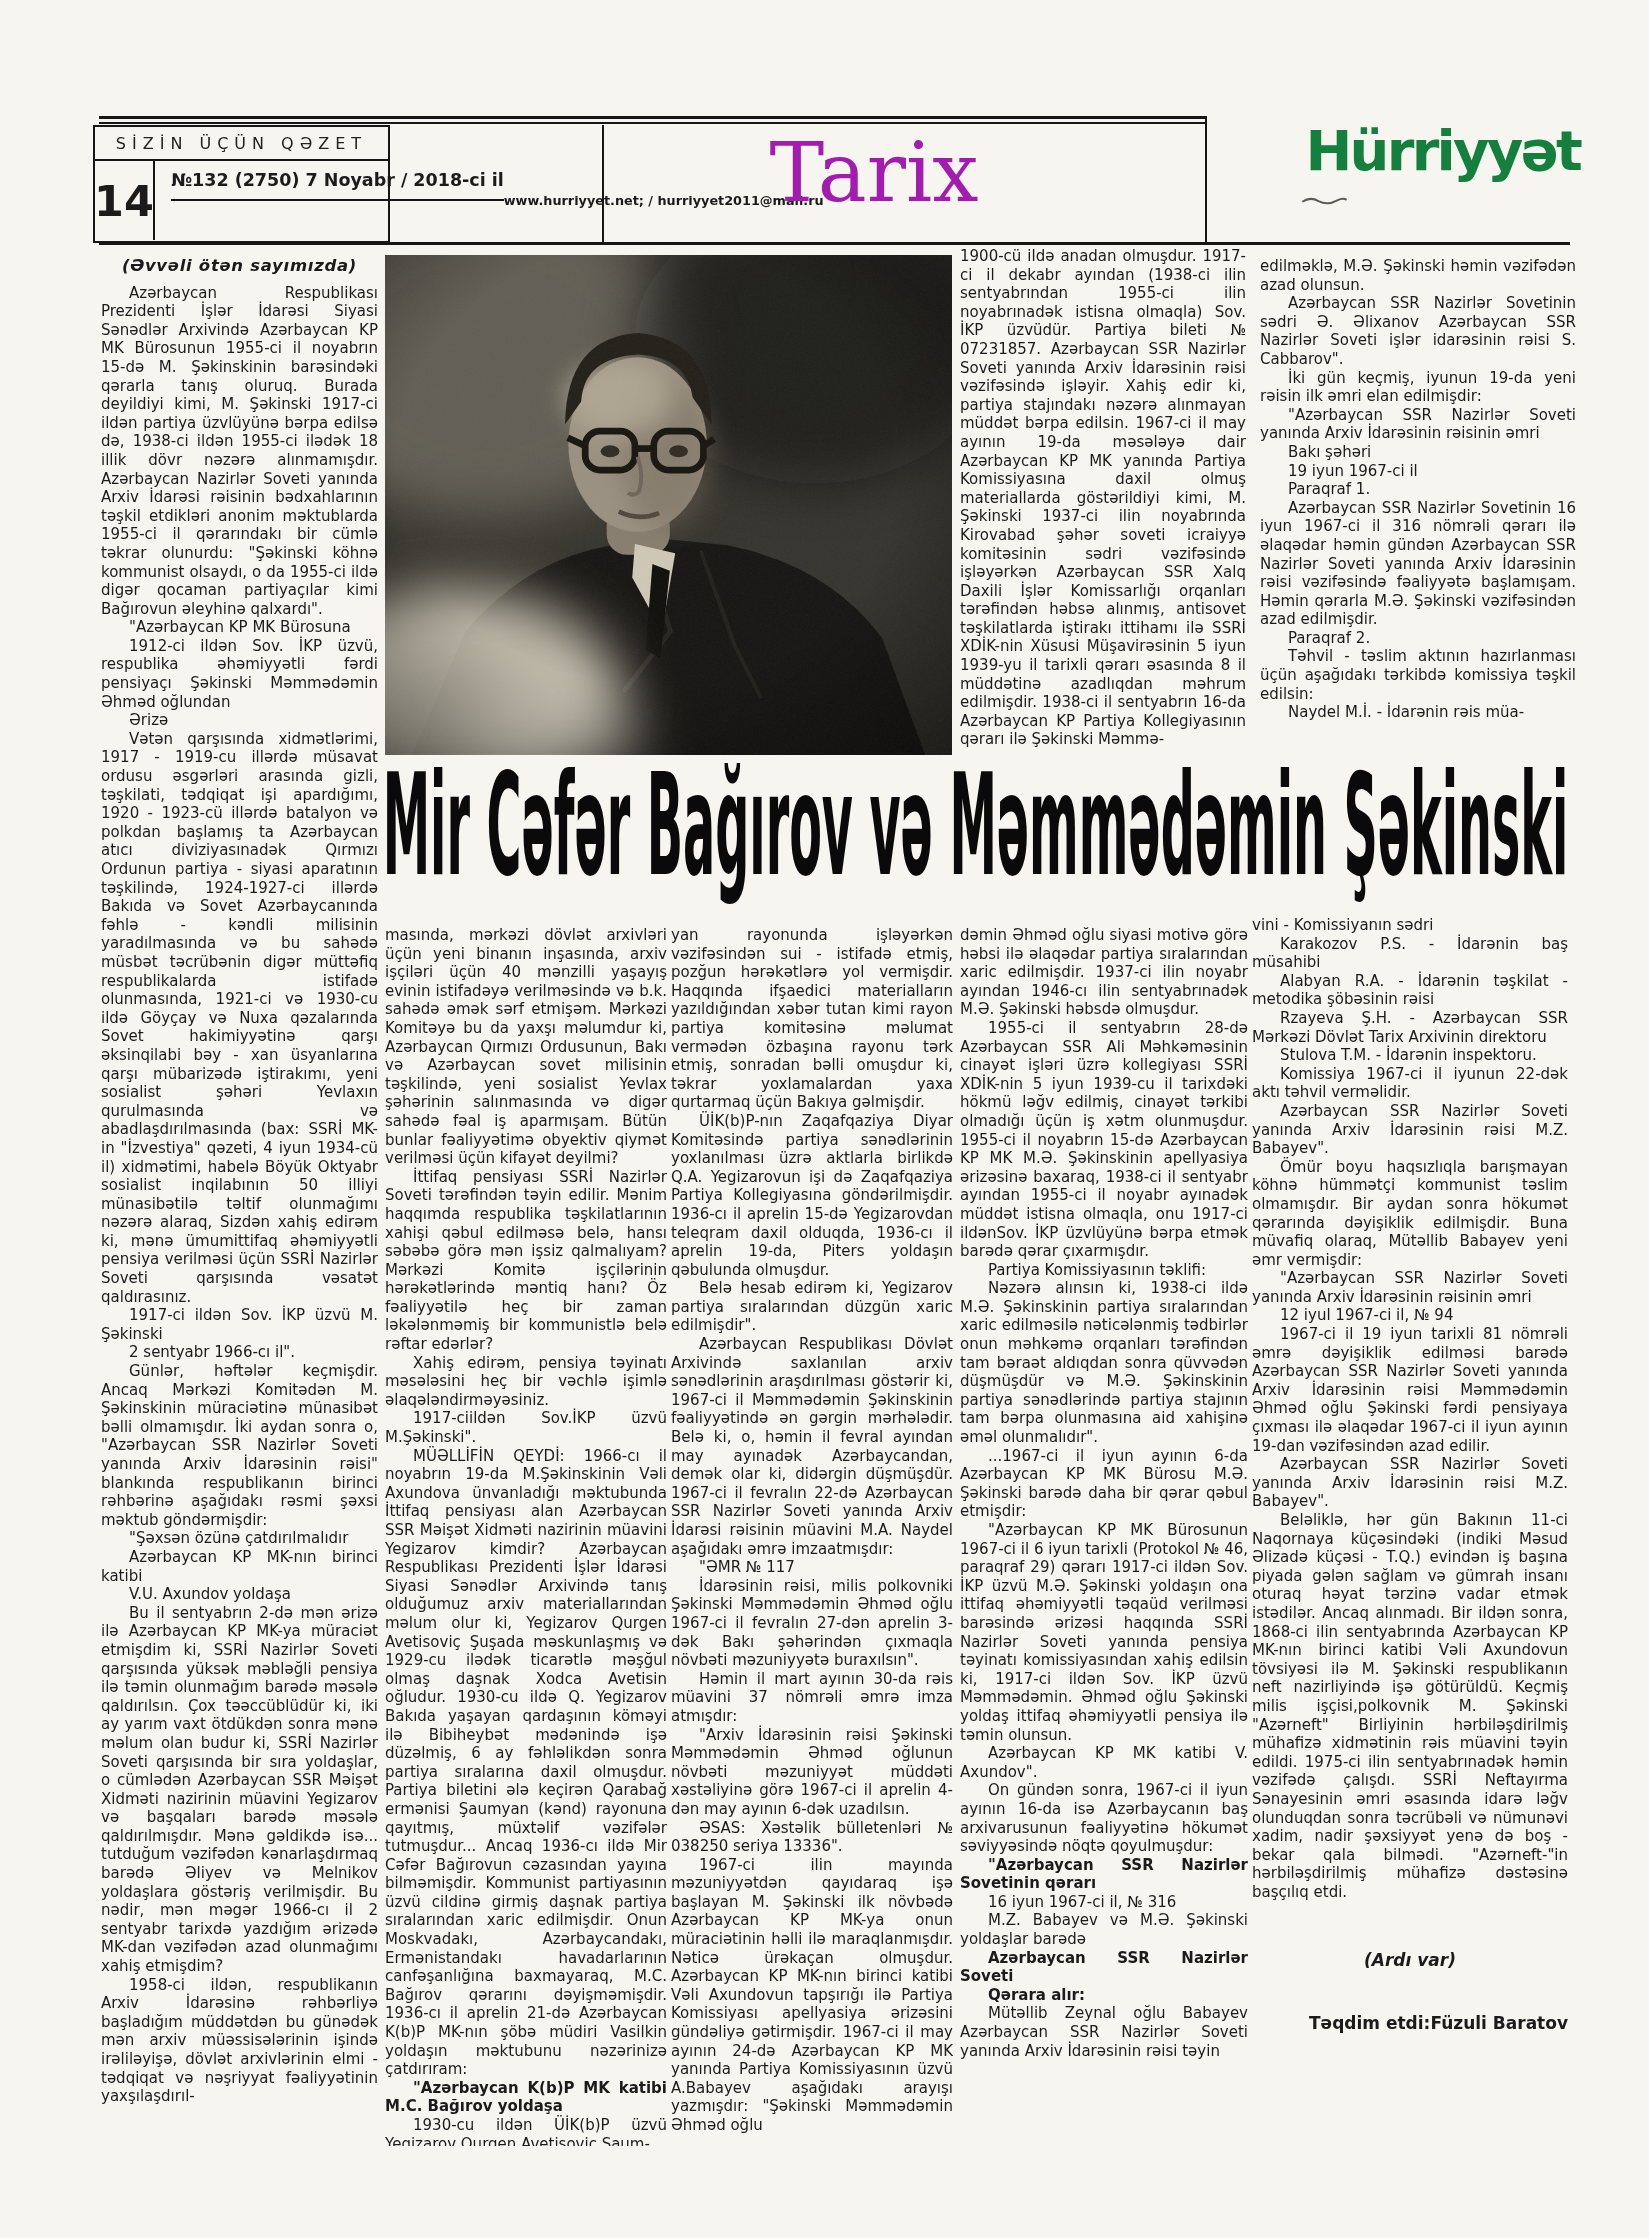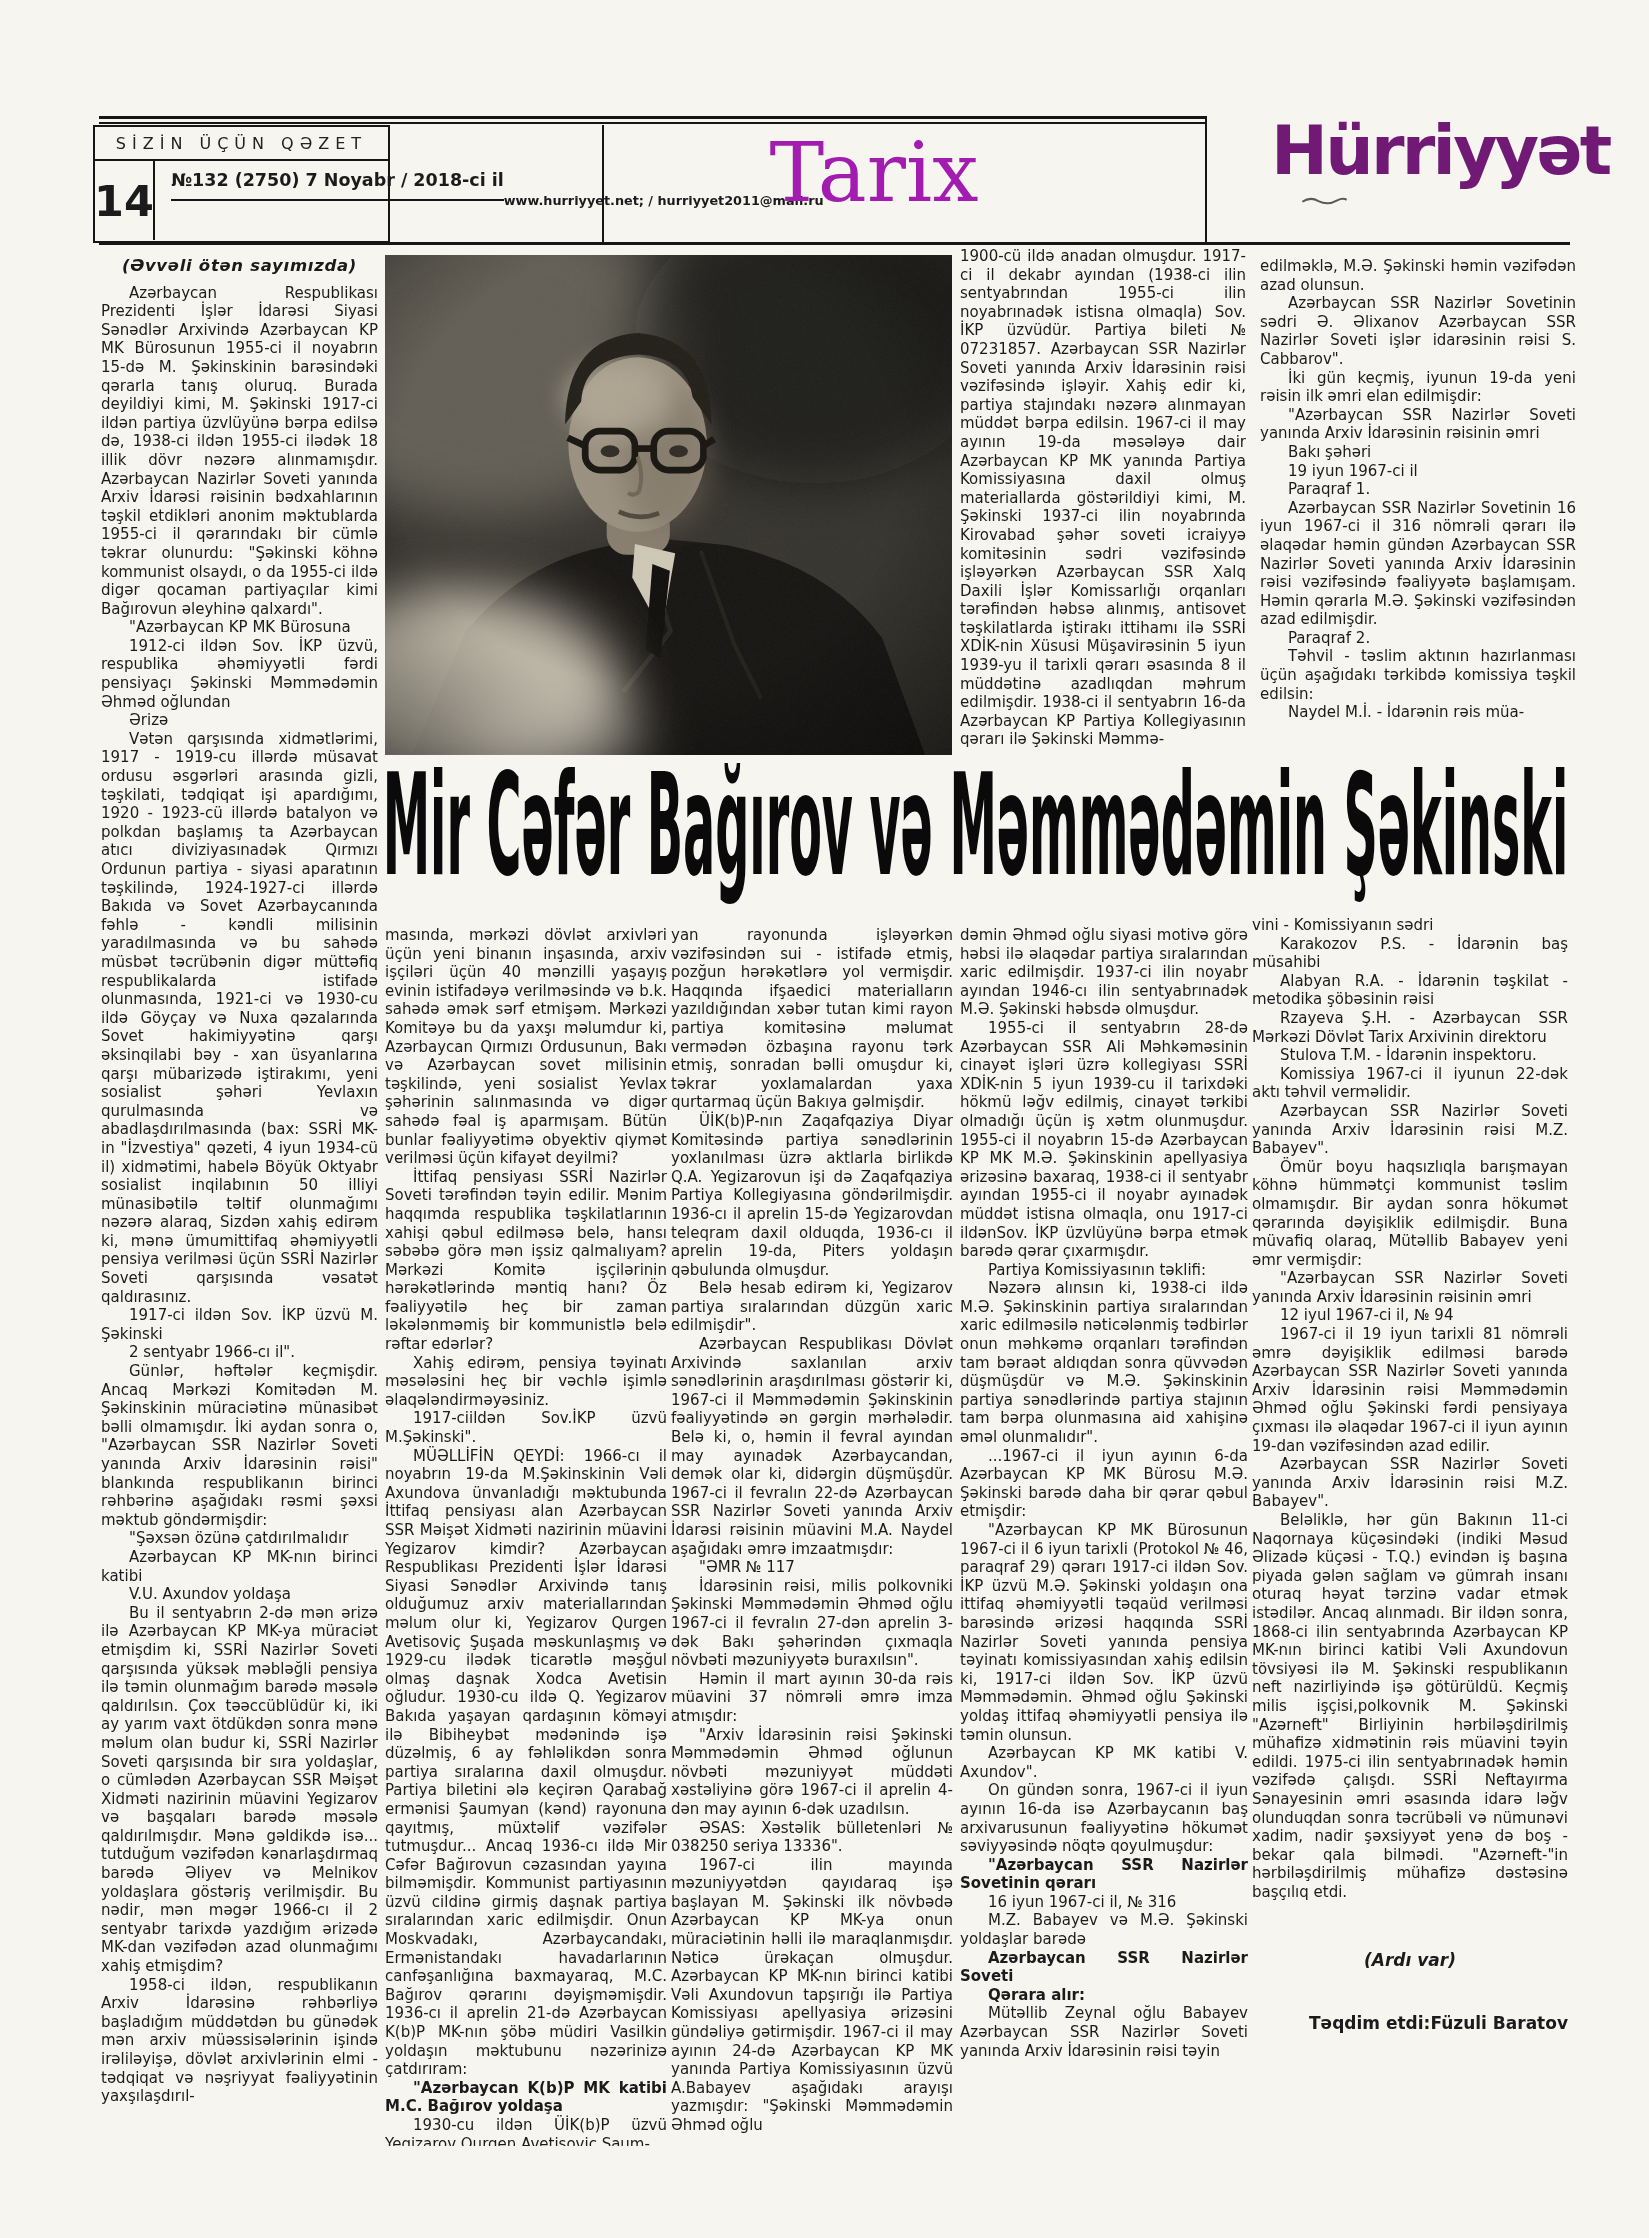--- a/index.html
+++ b/index.html
@@ -12,21 +12,21 @@
   .vdiv1{left:602px;top:125px;height:118px;}
   .vdiv2{left:1205px;top:116px;height:128px;}
   #infobox{position:absolute;left:93px;top:125px;width:297px;height:118px;border:2.7px solid #161616;box-sizing:border-box;background:#f7f5f0;}
   .tagline{height:32px;border-bottom:2px solid #161616;display:flex;align-items:center;justify-content:center;font-size:16px;letter-spacing:6px;color:#222;white-space:nowrap;}
   .infogrid{display:flex;height:79px;}
   .pagenum{width:58px;border-right:2px solid #161616;display:flex;align-items:center;justify-content:center;font-size:43px;font-weight:bold;}
   .issuerows{flex:1;display:flex;padding-left:16px;}
   .issueline{height:38px;border-bottom:2px solid #161616;display:flex;align-items:center;justify-content:center;font-size:17.5px;font-weight:bold;white-space:nowrap;}
   .contactline{flex:1;display:flex;align-items:center;justify-content:center;font-size:12.8px;font-weight:bold;white-space:nowrap;}
   .section-title{position:absolute;left:686px;top:132px;width:376px;text-align:center;font-family:"DejaVu Serif",serif;font-size:82px;line-height:82px;color:#a21caf;}
-  .masthead{position:absolute;left:1271px;top:118px;width:309px;text-align:right;font-size:68px;line-height:65px;font-weight:bold;letter-spacing:-2.7px;color:#701a75;}
+  .masthead{position:absolute;left:1271px;top:118px;width:309px;text-align:right;font-size:56px;line-height:65px;font-weight:bold;letter-spacing:-2.7px;color:#15803d;}
   .flourish{position:absolute;left:1301px;top:195px;}
   .col{position:absolute;text-align:justify;font-size:15px;line-height:18.6px;overflow:hidden;}
   .col p{margin:0;text-indent:28px;}
   p.ni{text-indent:0;}
   p.b{font-weight:bold;}
   p.cbi{text-align:center;font-weight:bold;font-style:italic;text-indent:0;font-size:16.5px;letter-spacing:0.7px;margin-bottom:8px;}
   p.ardi{text-align:center;font-weight:bold;font-style:italic;text-indent:0;margin-top:50px;font-size:17px;}
   p.by{text-align:right;font-weight:bold;text-indent:0;margin-top:44px;font-size:17px;}
   #col1{left:101px;top:257px;width:277px;height:1889px;}
   #photo{position:absolute;left:385px;top:255px;width:567px;height:500px;background:#2f2d29;}

